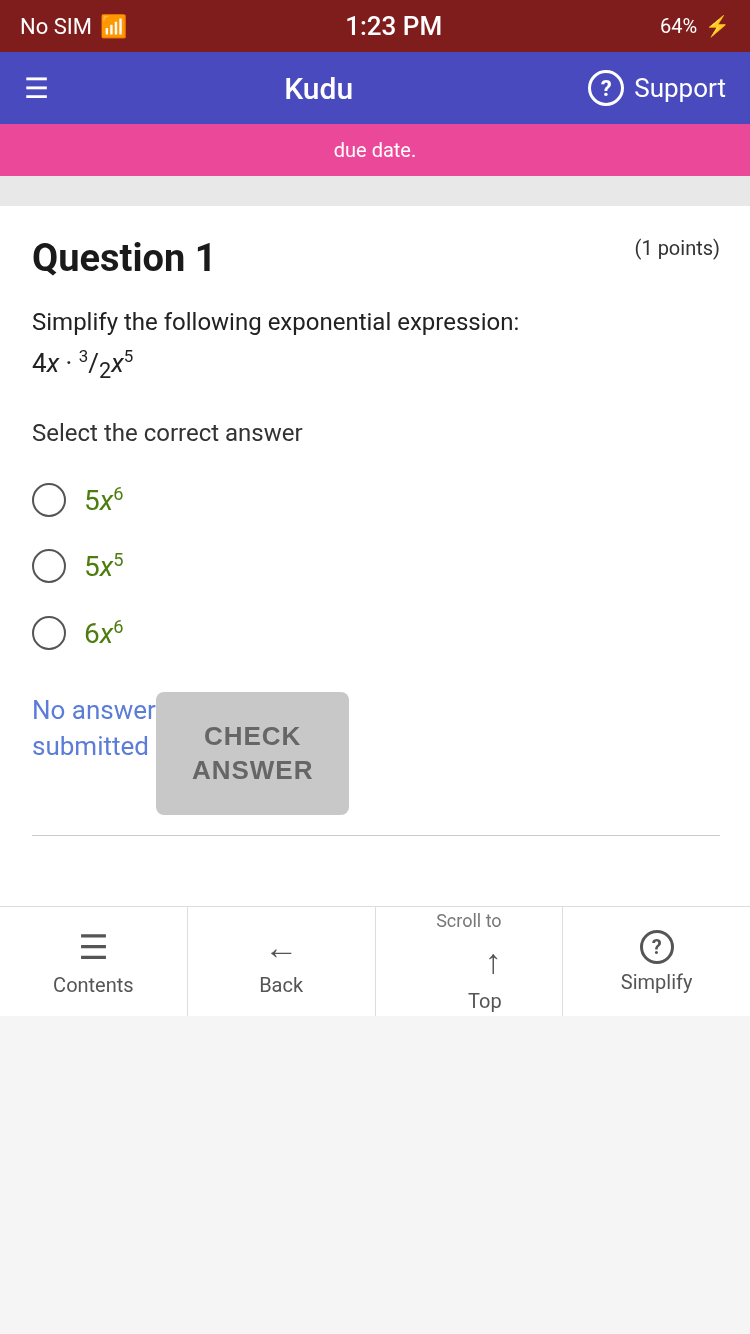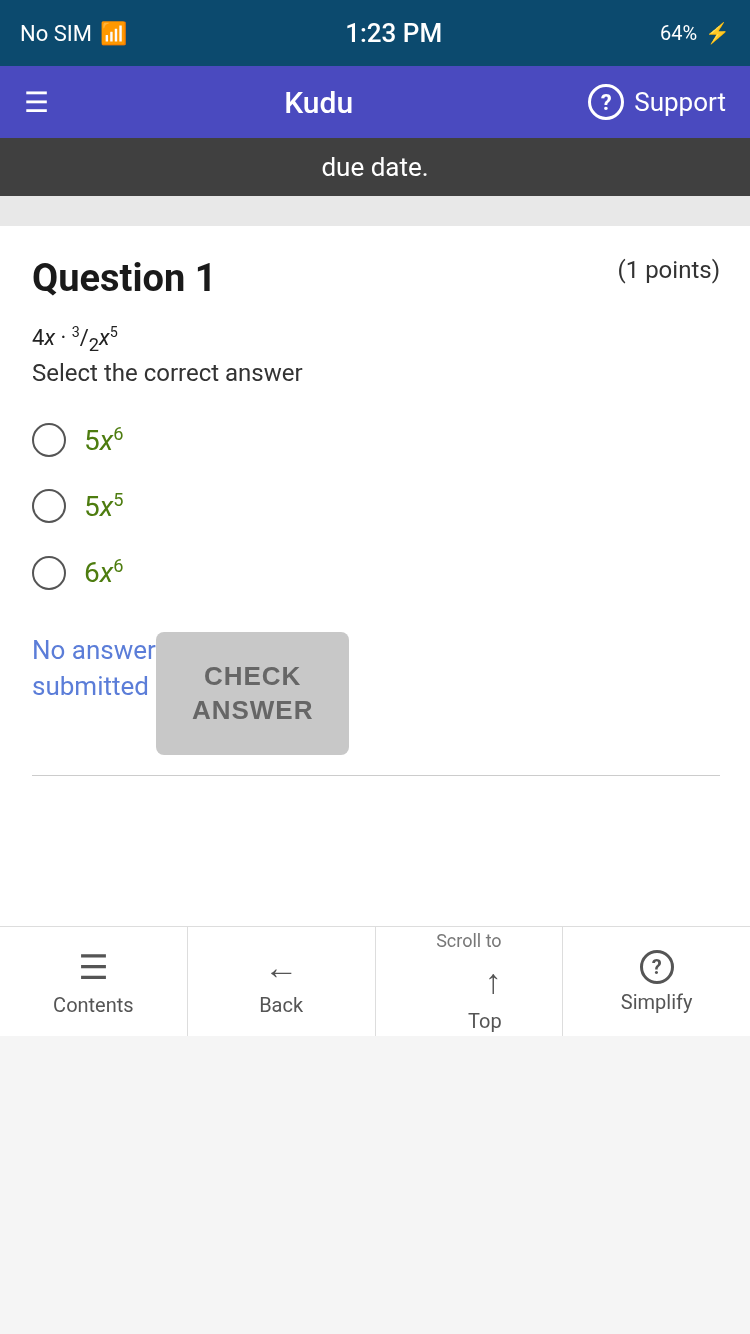--- a/index.html
+++ b/index.html
@@ -7,27 +7,27 @@
     body {
       width: 750px;
       min-height: 1334px;
       font-family: -apple-system, BlinkMacSystemFont, 'Segoe UI', Roboto, Arial, sans-serif;
       background: #f5f5f5;
       overflow-x: hidden;
     }
 
     
     .status-bar {
-      background: #0c4a6e;
+      background: #7f1d1d;
       color: white;
       display: flex;
       justify-content: space-between;
       align-items: center;
       padding: 8px 20px;
-      height: 66px;
+      height: 52px;
       font-size: 22px;
     }
     .status-left { display: flex; align-items: center; gap: 8px; }
     .status-center { font-size: 26px; font-weight: 500; }
     .status-right { display: flex; align-items: center; gap: 8px; font-size: 20px; }
 
     
     .nav-bar {
       background: #4a4abf;
       color: white;
@@ -58,25 +58,25 @@
       border: 3px solid white;
       display: flex;
       align-items: center;
       justify-content: center;
       font-size: 22px;
       font-weight: bold;
     }
 
     
     .banner {
-      background: #404040;
+      background: #ec4899;
       color: white;
       text-align: center;
       padding: 14px;
-      font-size: 26px;
+      font-size: 20px;
     }
 
     
     .spacer { background: #e8e8e8; height: 30px; }
 
     
     .content {
       background: white;
       padding: 30px 30px 20px 32px;
       min-height: 700px;
@@ -87,34 +87,34 @@
       justify-content: space-between;
       align-items: flex-start;
       margin-bottom: 24px;
     }
     .question-title {
       font-size: 38px;
       font-weight: bold;
       color: #1a1a1a;
     }
     .question-points {
-      font-size: 24px;
+      font-size: 20px;
       color: #333;
     }
 
     .question-text {
       font-size: 24px;
       color: #222;
       margin-bottom: 6px;
       line-height: 1.5;
     }
     .question-expr {
-      font-size: 22px;
+      font-size: 26px;
       color: #222;
-      margin-bottom: 4px;
+      margin-bottom: 36px;
     }
     .select-label {
       font-size: 24px;
       color: #333;
       margin-bottom: 36px;
     }
 
     
     .option {
       display: flex;
@@ -248,20 +248,21 @@
 
 <div class="spacer"></div>
 
 <div class="content">
 
   <div class="question-header">
     <span class="question-title">Question 1</span>
     <span class="question-points">(1 points)</span>
   </div>
 
+  <p class="question-text">Simplify the following exponential expression:</p>
   <p class="question-expr">
     4<i>x</i> · <sup>3</sup>/<sub>2</sub><i>x</i><sup>5</sup>
   </p>
 
   <p class="select-label">Select the correct answer</p>
 
   <div class="option">
     <div class="radio-circle"></div>
     <span class="option-label">5<i>x</i><sup>6</sup></span>
   </div>

